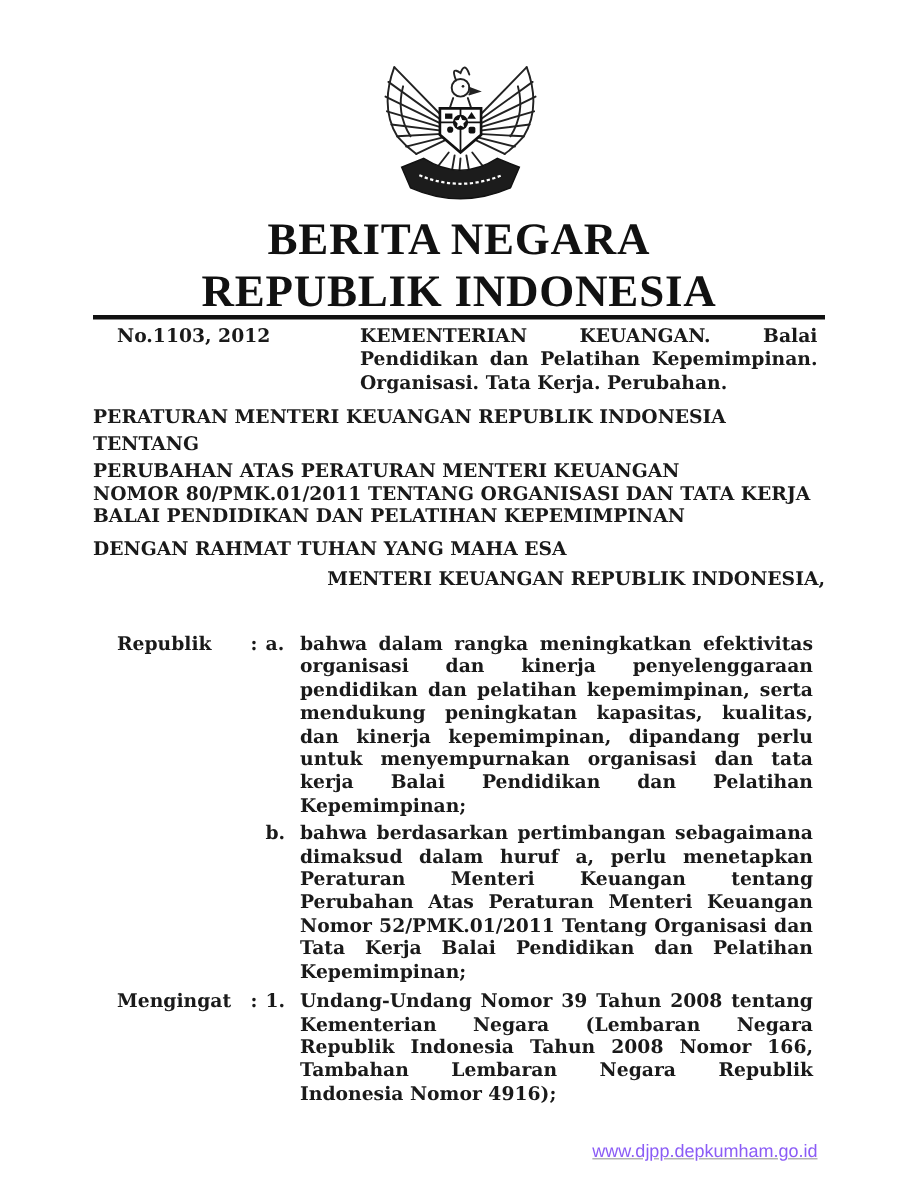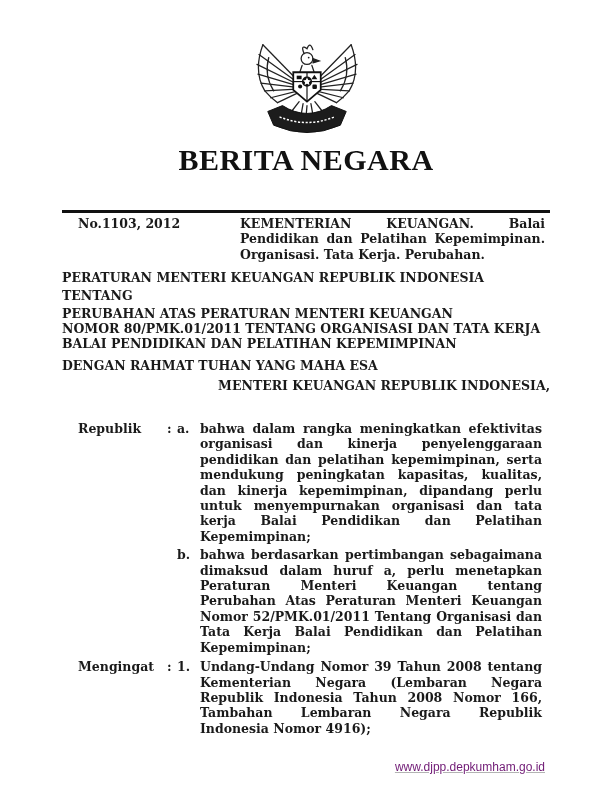--- a/index.html
+++ b/index.html
@@ -95,21 +95,21 @@
   .item-text   { flex: 1; text-align: justify; }
 
   
   .watermark {
     position: absolute;
     right: 67px;
     top: 760px;
     font-family: "Liberation Sans", sans-serif;
     font-size: 12px;
     font-weight: normal;
-    color: #701a75;
+    color: #8b5cf6;
     text-decoration: underline;
     text-decoration-color: #b3b3b3;
   }
 </style>
 </head>
 <body>
 
 <div class="page">
 
   <div class="emblem">
@@ -167,20 +167,21 @@
       <circle cx="52" cy="52.5" r="5.2" fill="#111"></circle>
       <path d="M52 48.4 l1.2 2.5 2.7 .4 -1.95 1.9 .46 2.7 -2.41 -1.27 -2.41 1.27 .46 -2.7 -1.95 -1.9 2.7 -.4 z" fill="#ffffff"></path>
 
       <path d="M12 83 L27 77 Q52 93 77 77 L92 83 L86 97 Q52 112 18 97 Z" fill="#1c1c1c" stroke="#111" stroke-width="1"></path>
       <path d="M24 88.5 Q52 100 80 88.5" stroke="#ffffff" stroke-width="1.5" stroke-dasharray="2.2 1.7" fill="none"></path>
     </svg>
   </div>
 
   <div class="masthead">
     <div>BERITA NEGARA</div>
+    <div>REPUBLIK INDONESIA</div>
   </div>
   <div class="rule"></div>
 
   <div class="abstract">
     <div class="abstract-number">No.1103, 2012</div>
     <div class="abstract-subject">KEMENTERIAN KEUANGAN. Balai Pendidikan dan Pelatihan Kepemimpinan. Organisasi. Tata Kerja. Perubahan.</div>
   </div>
 
   <div class="body-col">
     <div class="t-line">PERATURAN MENTERI KEUANGAN REPUBLIK INDONESIA</div>

